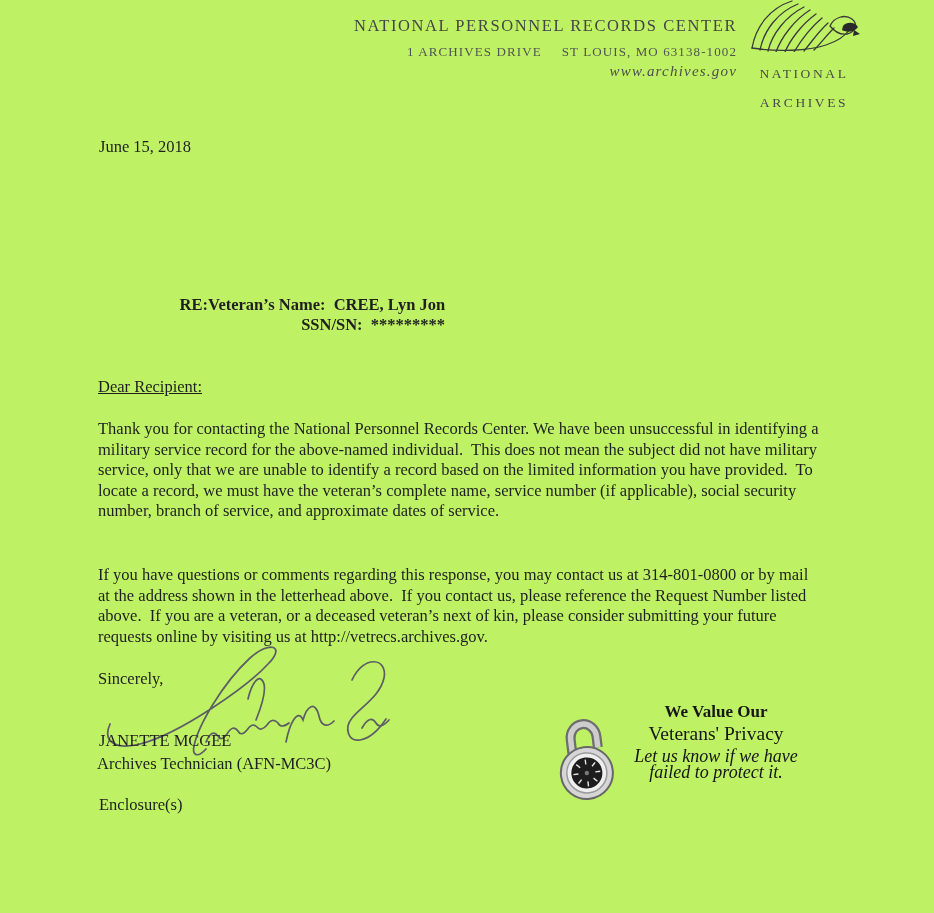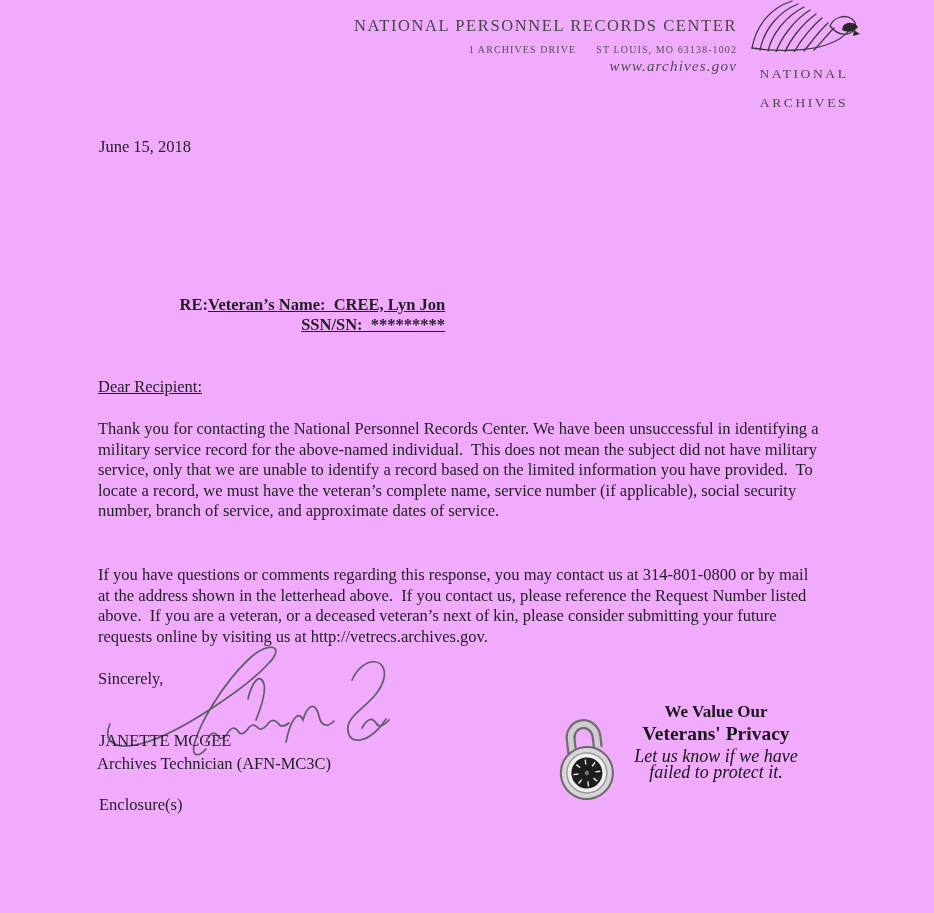--- a/index.html
+++ b/index.html
@@ -1,21 +1,21 @@
 <!DOCTYPE html>
 <html><head>
 <meta charset="utf-8">
 <style>
   * { box-sizing: border-box; }
   html, body { margin: 0; padding: 0; background: #ffffff; }
   .page {
     position: relative;
     width: 934px;
     height: 913px;
-    background: #f0abfc;
+    background: #bef264;
     font-family: "Liberation Serif", serif;
     color: #1f1f1f;
     overflow: hidden;
   }
 
   
   .letterhead-text {
     position: absolute;
     top: 16px;
     right: 197px;
@@ -23,21 +23,21 @@
     color: #474747;
   }
   .agency {
     font-size: 16.5px;
     letter-spacing: 1.6px;
     white-space: nowrap;
     color: #454545;
   }
   .address {
     margin-top: 8px;
-    font-size: 10px;
+    font-size: 13px;
     letter-spacing: 1.1px;
     color: #525252;
     white-space: nowrap;
   }
   .address .gap { display: inline-block; width: 20px; }
   .website {
     margin-top: 3px;
     font-size: 15px;
     font-style: italic;
     letter-spacing: 1.2px;
@@ -68,21 +68,21 @@
     position: absolute;
     left: 100px;
     top: 295px;
     display: flex;
     font-weight: bold;
     font-size: 16.5px;
     line-height: 20px;
     text-align: right;
   }
   .re-label { width: 108px; }
-  .re-lines div { white-space: pre-wrap; text-decoration: underline; }
+  .re-lines div { white-space: pre-wrap; }
 
   .salutation { position: absolute; left: 98px; top: 377px; font-size: 16.5px; text-decoration: underline; }
 
   .para {
     position: absolute;
     left: 98px;
     width: 724px;
     font-size: 16.5px;
     line-height: 20.6px;
     white-space: pre-wrap;
@@ -103,21 +103,21 @@
   .privacy-badge {
     position: absolute;
     left: 556px;
     top: 701px;
     display: flex;
     align-items: flex-start;
   }
   .padlock { margin-top: 10px; }
   .privacy-text { width: 192px; margin-left: 2px; text-align: center; color: #161616; }
   .privacy-h1 { font-size: 17px; font-weight: bold; line-height: 21px; }
-  .privacy-h2 { font-size: 19.5px; font-weight: bold; line-height: 23px; }
+  .privacy-h2 { font-size: 19.5px; font-weight: normal; line-height: 23px; }
   .privacy-t  { font-size: 18px; font-weight: normal; font-style: italic; line-height: 16px; }
   .privacy-t.first { margin-top: 3px; }
 </style>
 </head>
 <body>
 
 <div class="page">
 
   <div class="letterhead-text">
     <div class="agency">NATIONAL PERSONNEL RECORDS CENTER</div>

